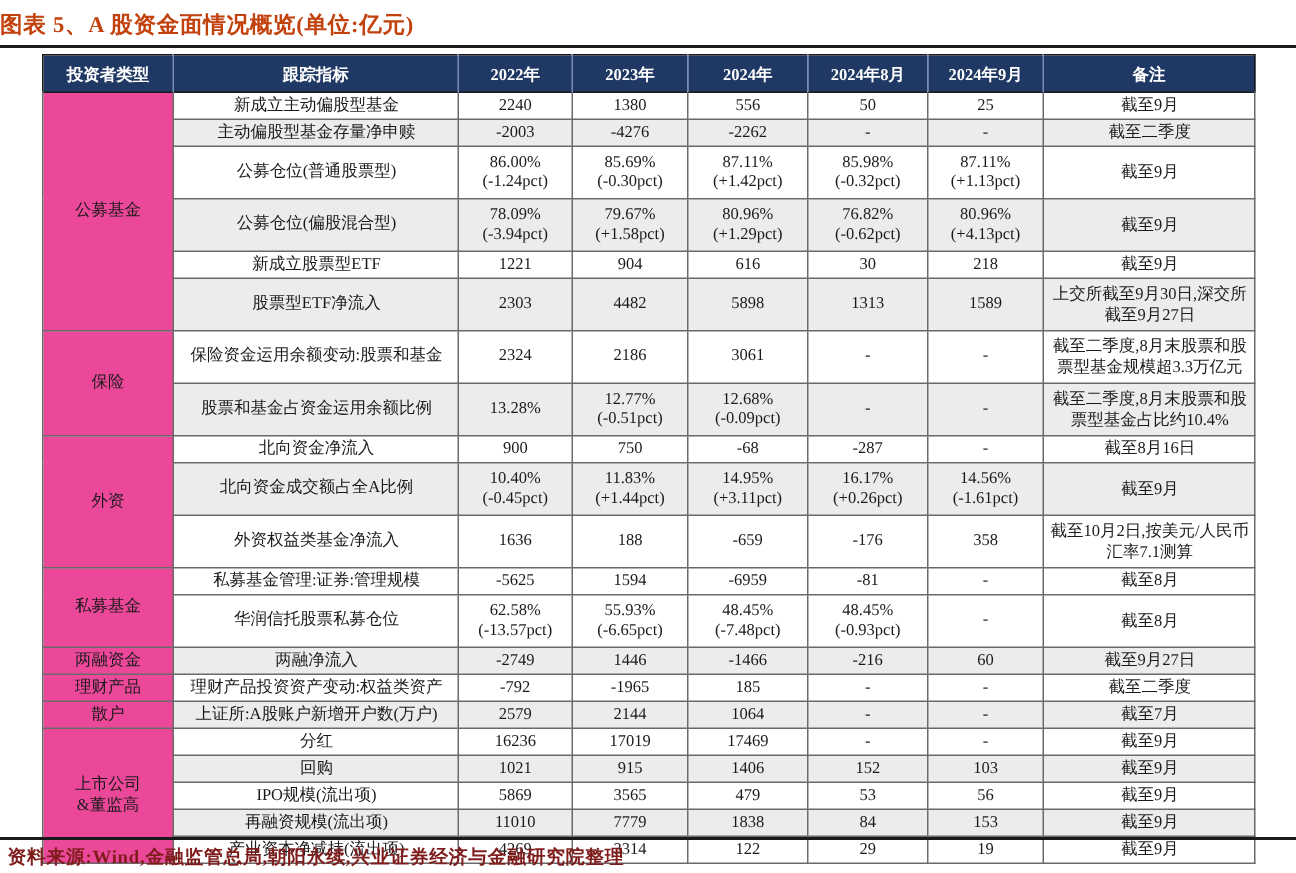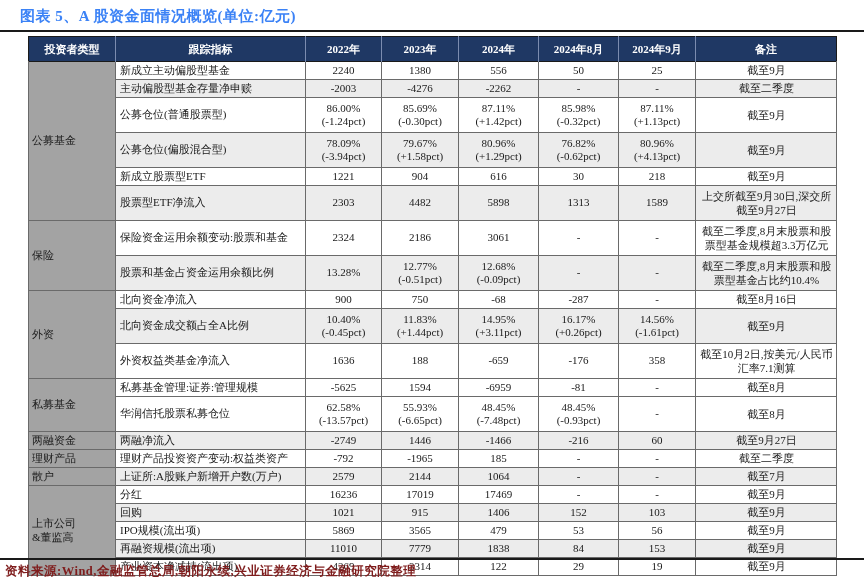--- a/index.html
+++ b/index.html
@@ -2,22 +2,22 @@
 <html><head>
 <meta charset="utf-8">
 <style>
   html,body { margin:0; padding:0; }
   body {
     width:864px; height:582px; background:#ffffff; position:relative;
     font-family:"Liberation Serif","DejaVu Serif",serif;
     color:#1a1a1a; overflow:hidden;
   }
   .title {
-    position:absolute; left:20px; top:7px;
-    font-size:15px; font-weight:bold; color:#3b82f6; letter-spacing:0.5px;
+    position:absolute; left:0; top:7px;
+    font-size:15px; font-weight:bold; color:#c2410c; letter-spacing:0.5px;
   }
   .top-rule {
     position:absolute; left:0; top:30px; width:864px; height:2px; background:#1a1a1a;
   }
   table.cap {
     position:absolute; left:28px; top:36px; width:808px;
     border-collapse:collapse; table-layout:fixed;
     border:1.5px solid #1a1a1a;
   }
   col.c0 { width:87px; }  col.c1 { width:190px; }
@@ -31,22 +31,22 @@
   }
   th:first-child { border-left:none; }
   th.c1, th.c7 { text-align:center; }
   td {
     font-size:11px; line-height:1.22; vertical-align:middle;
     border:1px solid #6a6a6a; padding:0 3px; background:#ffffff;
   }
   tr.h-s { height:18px; }
   tr.h-t { height:35px; }
   tr.group-start td { border-top:1.5px solid #1a1a1a; }
-  td.type  { white-space:pre-line; background:#a3a3a3; }
-  td.indicator { text-align:left; padding-left:4px; }
+  td.type  { text-align:center; white-space:pre-line; background:#ec4899; }
+  td.indicator { text-align:center; padding-left:4px; }
   td.value { text-align:center; white-space:pre-line; }
   td.note  { text-align:center; padding-left:4px; line-height:1.3; }
   td.shade { background:#ECECEC; }
   .bottom-rule {
     position:absolute; left:0; top:558px; width:864px; height:2px; background:#1a1a1a;
   }
   .source {
     position:absolute; left:5px; top:563px;
     font-size:12.5px; font-weight:bold; color:#7f1d1d; letter-spacing:0.5px;
   }

